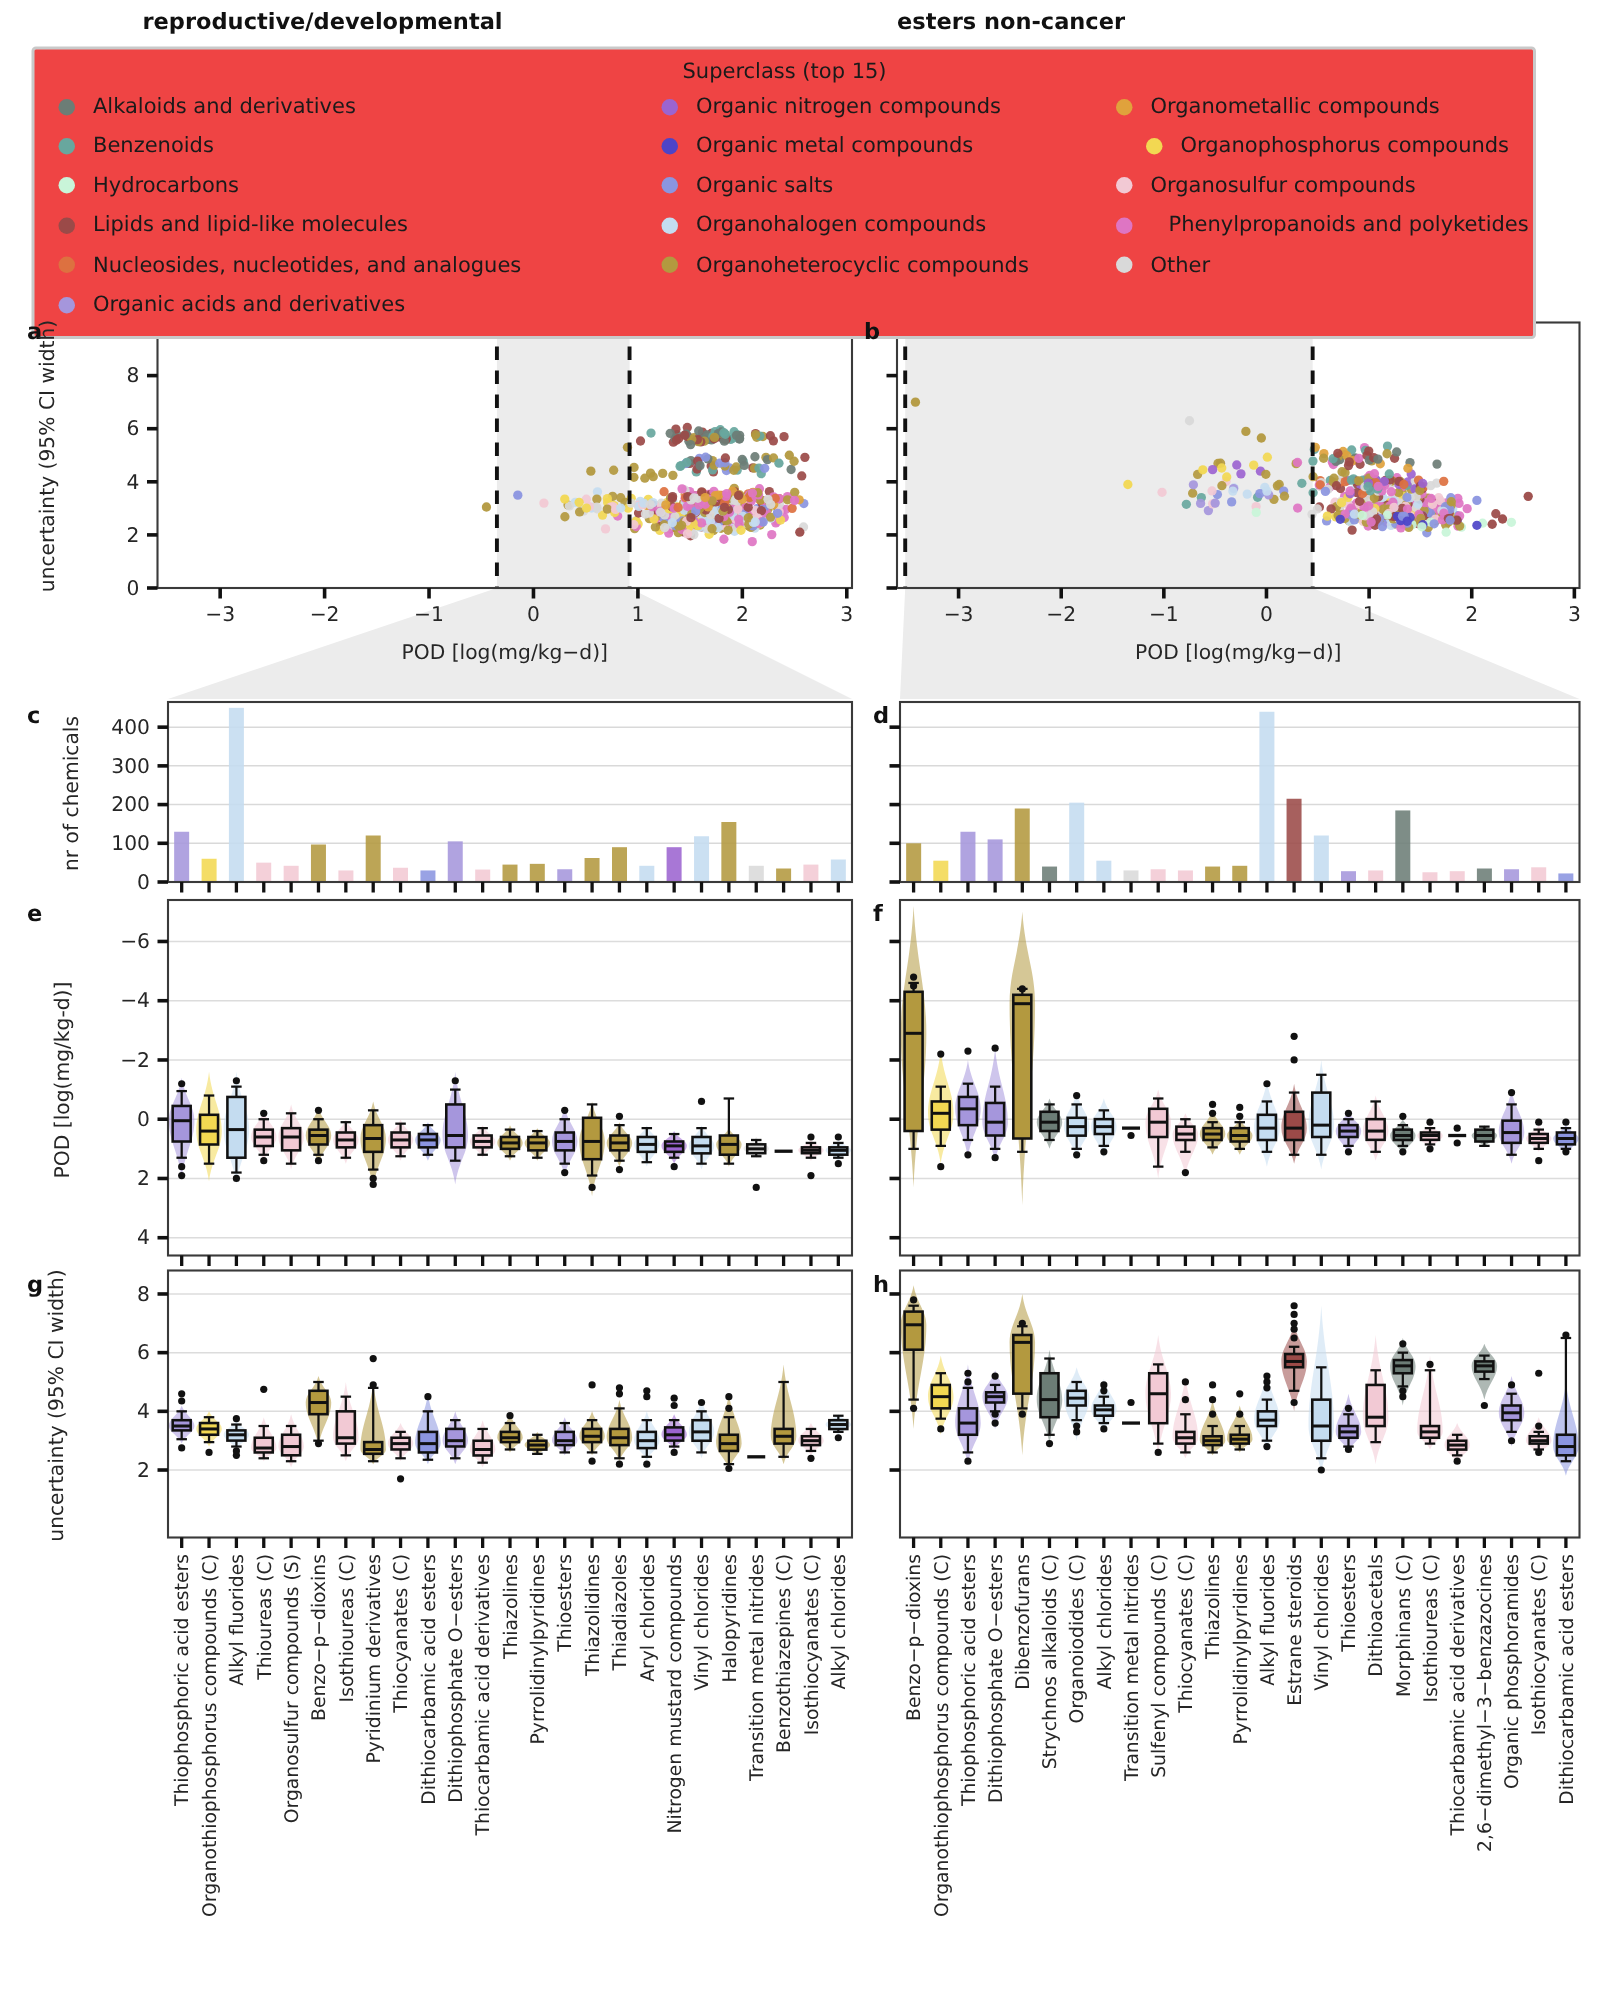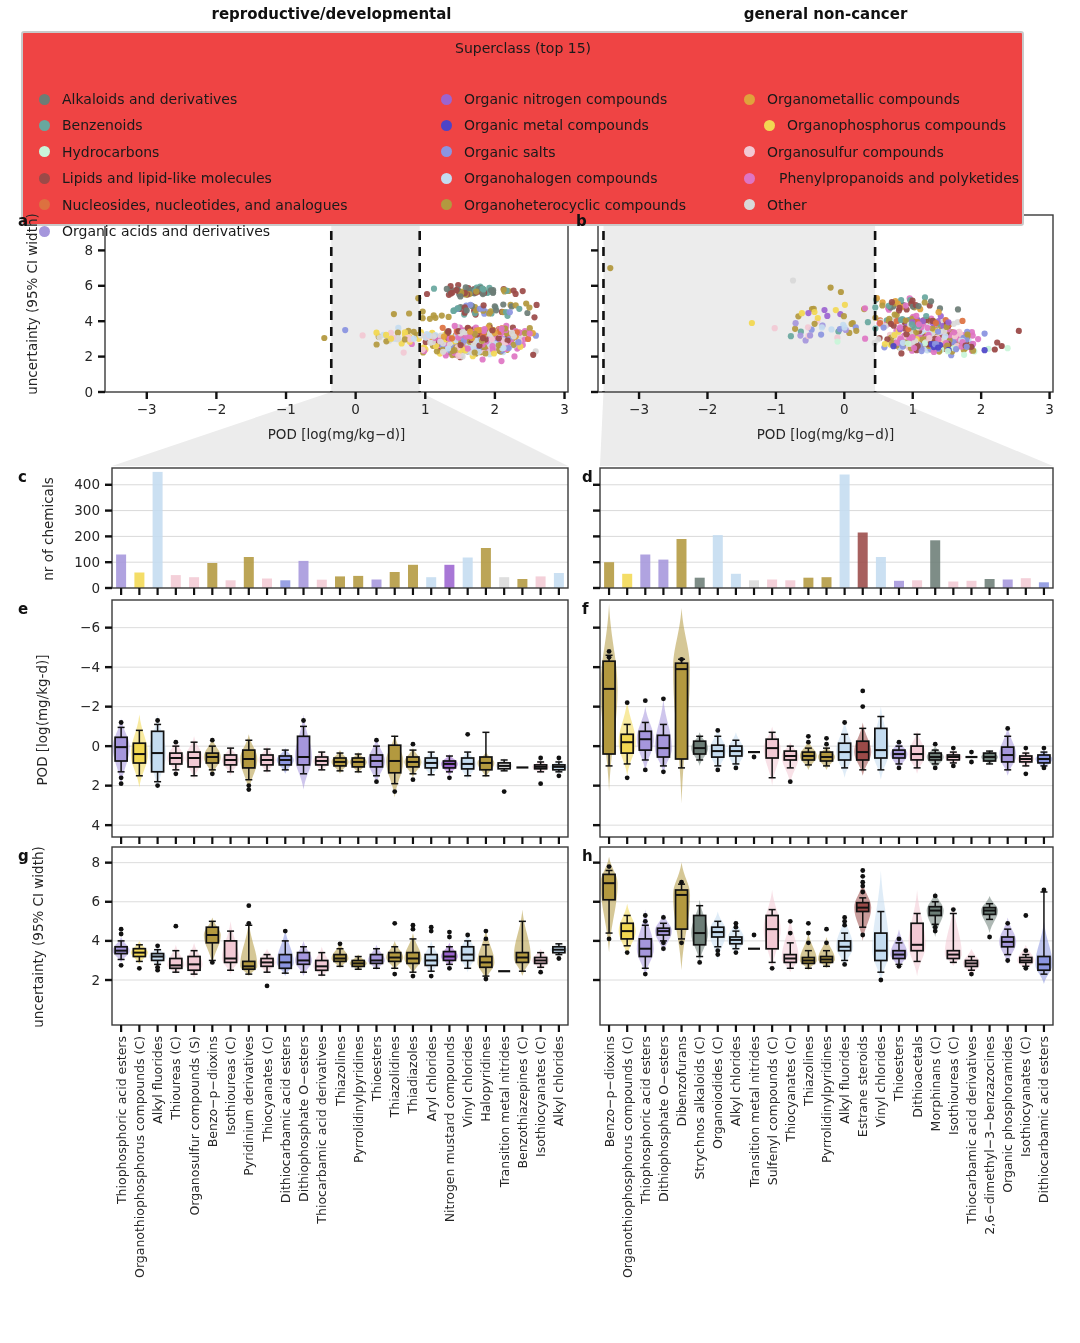--- a/index.html
+++ b/index.html
@@ -1,20 +1,20 @@
 <!DOCTYPE html>
 <html><head>
 <meta charset="utf-8">
 <style>
   html,body{margin:0;padding:0;background:#ffffff;font-family:"DejaVu Sans","Liberation Sans",sans-serif;}
   #canvas{position:relative;width:1080px;height:1343px;background:#fff;overflow:hidden;}
-  .col-title{position:absolute;top:5px;font-weight:bold;font-size:15px;color:#111;text-align:center;}
+  .col-title{position:absolute;top:5px;font-weight:bold;font-size:15px;color:#111;text-align:left;}
   #legend-box{position:absolute;left:21px;top:31px;width:1003px;height:195px;border:2px solid #c9c9c9;border-radius:3px;background:#ef4444;box-sizing:border-box;}
   .legend-title{position:absolute;top:7px;left:432px;font-size:14px;color:#1a1a1a;}
-  .legend-item{position:absolute;display:flex;align-items:center;gap:12px;font-size:14px;color:#1a1a1a;white-space:nowrap;margin-top:28px;}
+  .legend-item{position:absolute;display:flex;align-items:center;gap:12px;font-size:14px;color:#1a1a1a;white-space:nowrap;}
   .legend-dot{width:11px;height:11px;border-radius:50%;flex:0 0 11px;}
   .panel-letter{position:absolute;font-weight:bold;font-size:15px;color:#111;}
   .ylab{position:absolute;font-size:13.5px;color:#262626;transform:rotate(-90deg);transform-origin:center;white-space:nowrap;}
   svg{position:absolute;left:0;top:0;}
 </style>
 </head>
 <body>
 
 <div id="canvas">
   <svg id="plot" width="1080" height="1343" viewBox="0 0 1080 1343">
@@ -2511,21 +2511,21 @@
         <text x="957.8399999999999" y="1036" font-size="12.5" fill="#262626" text-anchor="end" font-family="&quot;DejaVu Sans&quot;,&quot;Liberation Sans&quot;,sans-serif" transform="rotate(-90 957.8399999999999 1036)">Isothioureas (C)</text>
         <text x="975.96" y="1036" font-size="12.5" fill="#262626" text-anchor="end" font-family="&quot;DejaVu Sans&quot;,&quot;Liberation Sans&quot;,sans-serif" transform="rotate(-90 975.96 1036)">Thiocarbamic acid derivatives</text>
         <text x="994.0799999999999" y="1036" font-size="12.5" fill="#262626" text-anchor="end" font-family="&quot;DejaVu Sans&quot;,&quot;Liberation Sans&quot;,sans-serif" transform="rotate(-90 994.0799999999999 1036)">2,6−dimethyl−3−benzazocines</text>
         <text x="1012.2" y="1036" font-size="12.5" fill="#262626" text-anchor="end" font-family="&quot;DejaVu Sans&quot;,&quot;Liberation Sans&quot;,sans-serif" transform="rotate(-90 1012.2 1036)">Organic phosphoramides</text>
         <text x="1030.32" y="1036" font-size="12.5" fill="#262626" text-anchor="end" font-family="&quot;DejaVu Sans&quot;,&quot;Liberation Sans&quot;,sans-serif" transform="rotate(-90 1030.32 1036)">Isothiocyanates (C)</text>
         <text x="1048.44" y="1036" font-size="12.5" fill="#262626" text-anchor="end" font-family="&quot;DejaVu Sans&quot;,&quot;Liberation Sans&quot;,sans-serif" transform="rotate(-90 1048.44 1036)">Dithiocarbamic acid esters</text>
       </g>
     </svg>
 
   <div class="col-title" style="left:95px;width:473px;">reproductive/developmental</div>
-  <div class="col-title" style="left:598px;width:455px;">general non-cancer</div>
+  <div class="col-title" style="left:598px;width:455px;">esters non-cancer</div>
 
   <div id="legend-box">
     <div class="legend-title">Superclass (top 15)</div>
   <div class="legend-item" style="left: 16px; top: 30px;">
         <span class="legend-dot" style="background: rgb(108, 125, 118);"></span>
         <span>Alkaloids and derivatives</span>
       </div>
       <div class="legend-item" style="left: 16px; top: 56.4px;">
         <span class="legend-dot" style="background: rgb(104, 167, 158);"></span>
         <span>Benzenoids</span>

